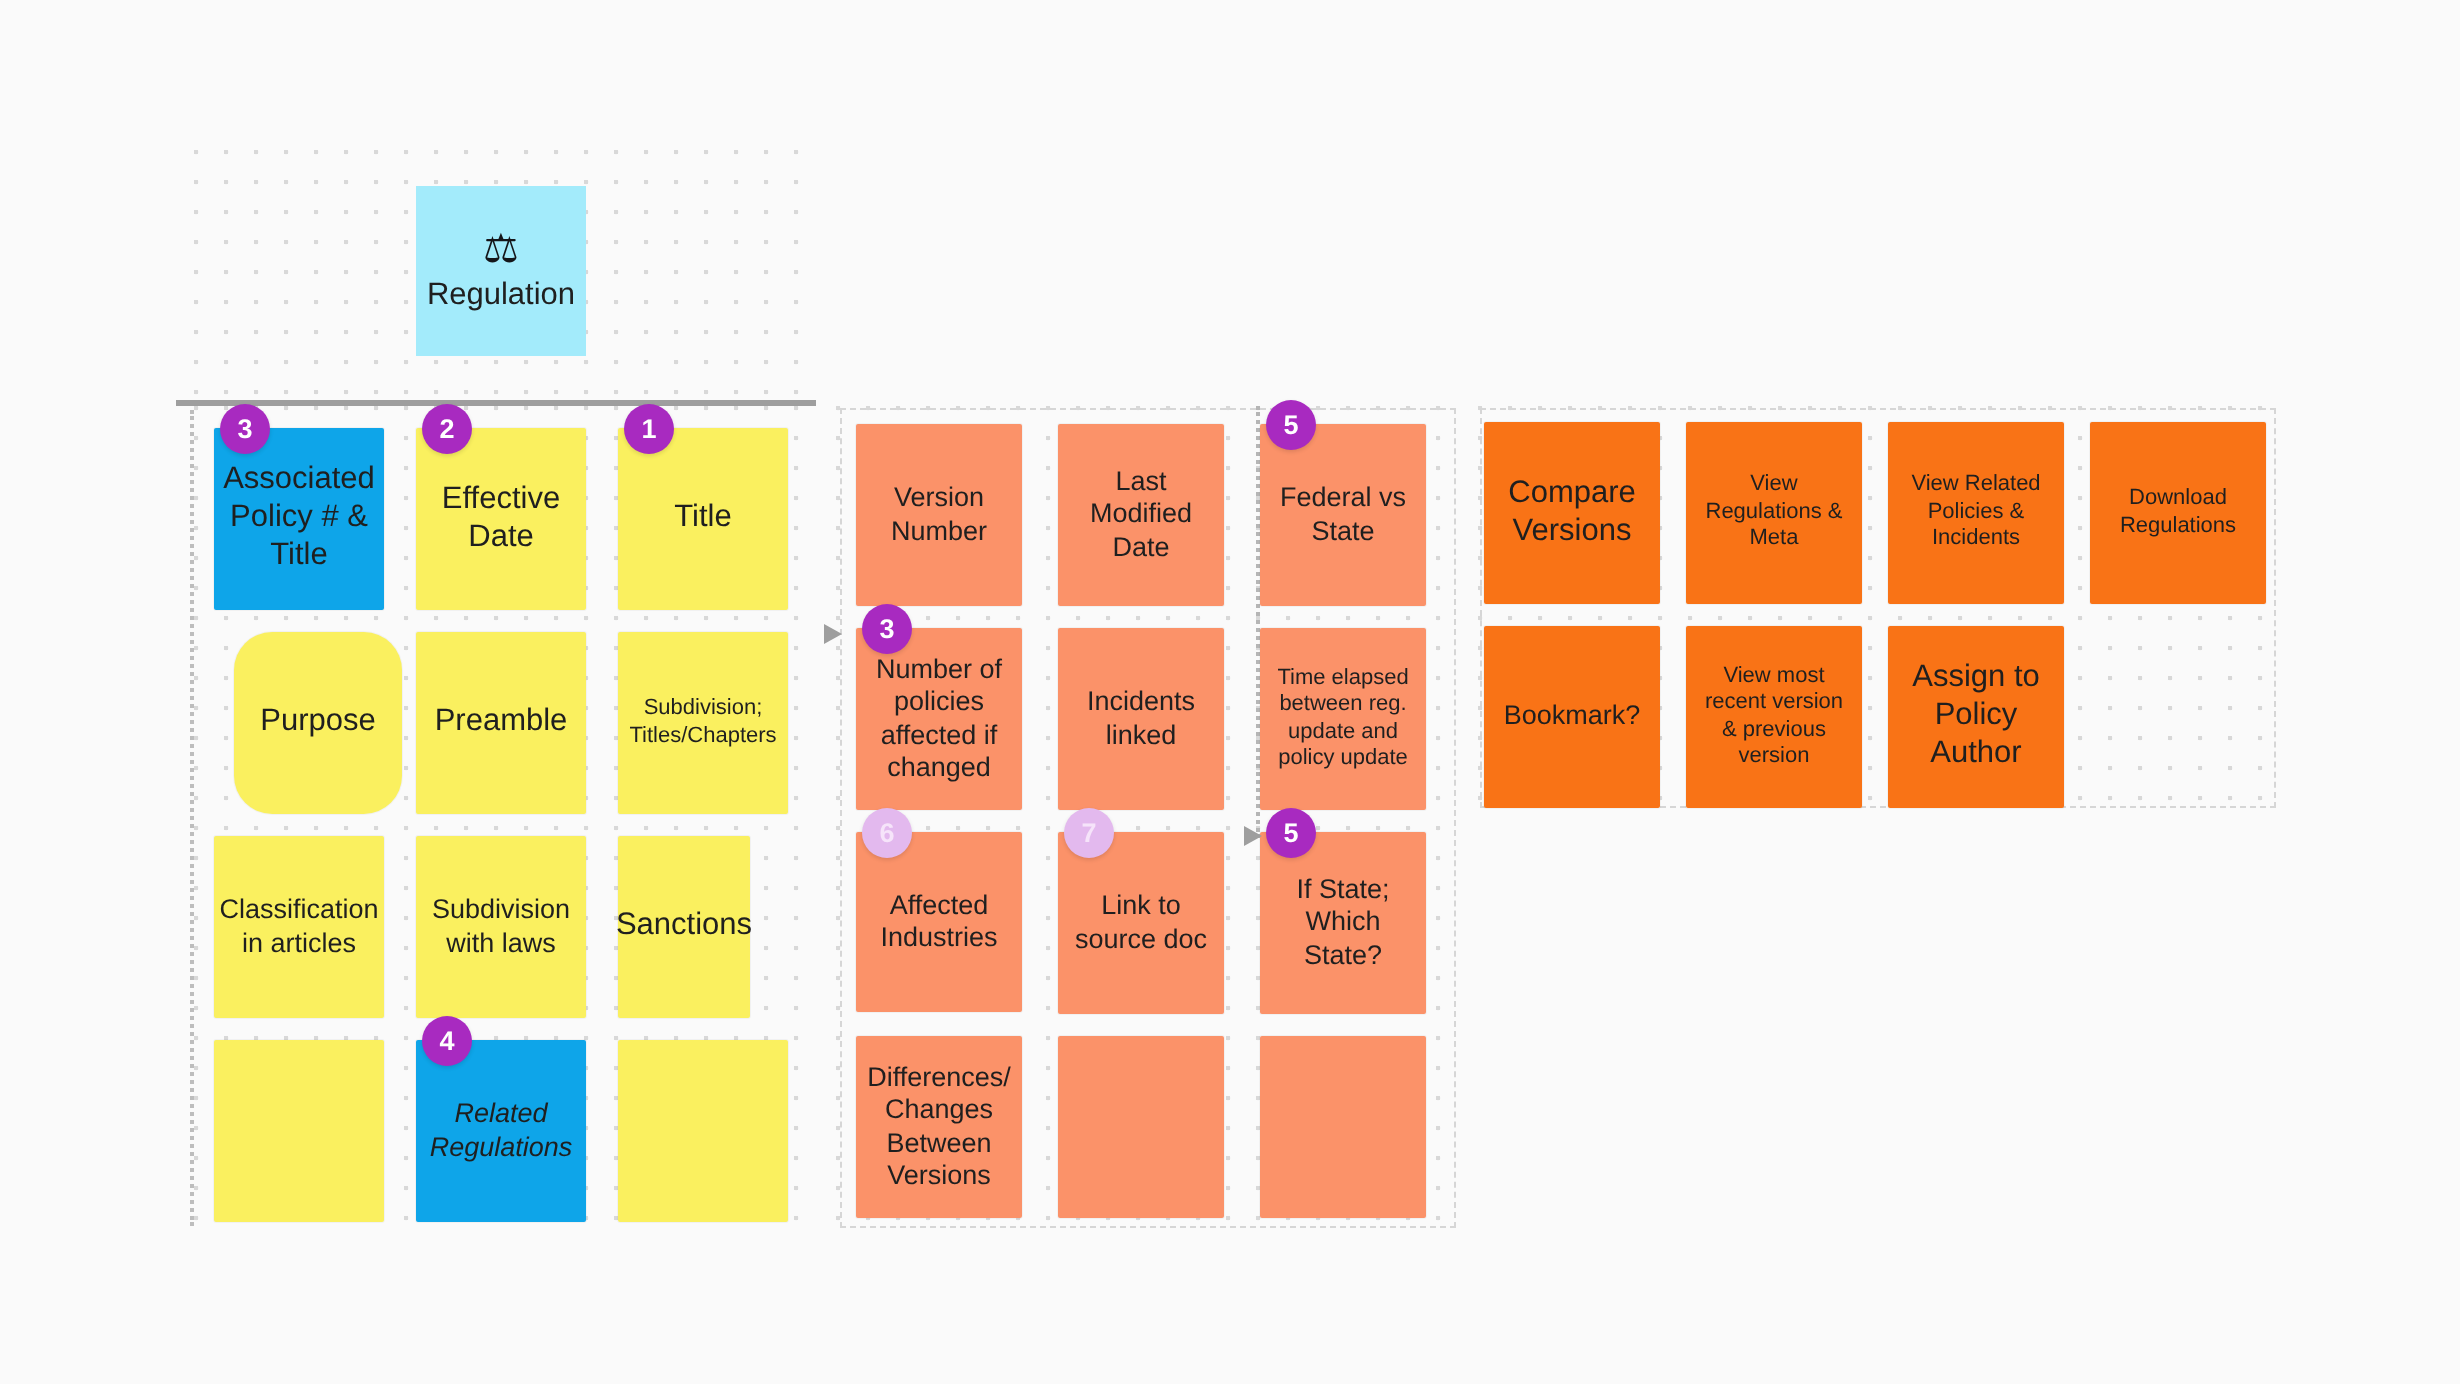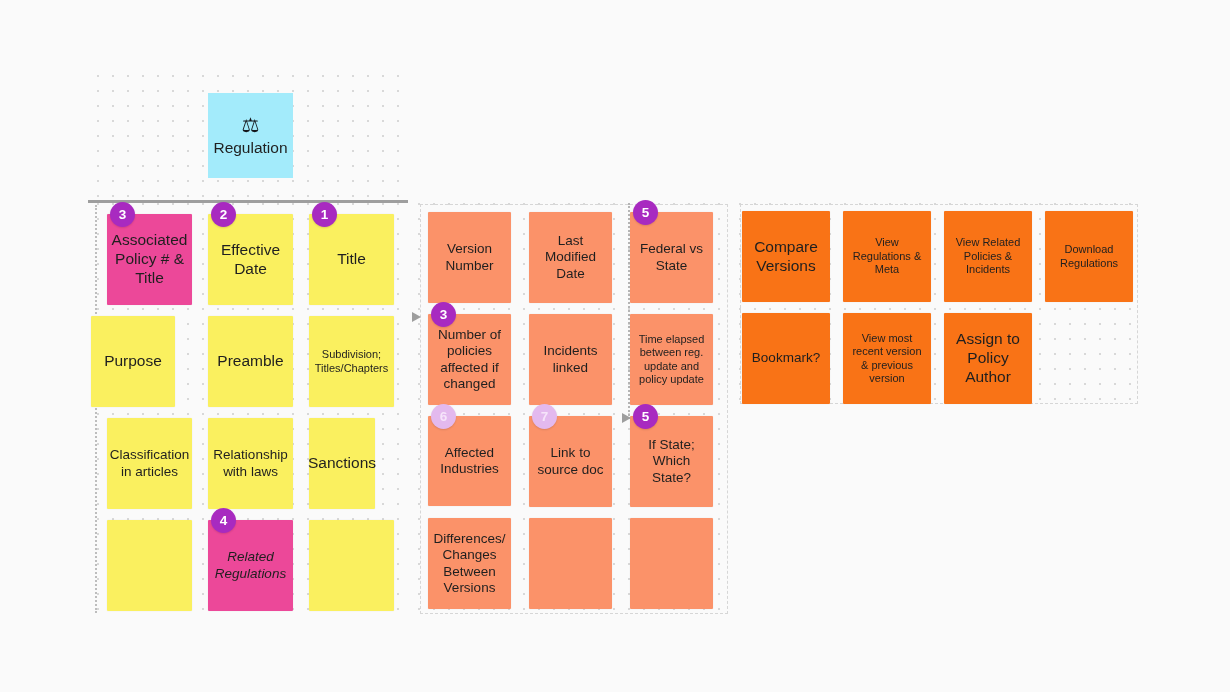--- a/index.html
+++ b/index.html
@@ -35,21 +35,21 @@
     text-align:center;
     color:#1f1f1f;
     line-height:1.22;
     padding:4px 6px;
     border-radius:1px;
     box-shadow:0 0 0 0.5px rgba(0,0,0,0.035);
     user-select:none;
   }
   .card span { display:block; }
   .c-yellow { background:#FAF05F; }
-  .c-cyan   { background:#ec4899; }
+  .c-cyan   { background:#0ea5e9; }
   .c-orange { background:#FB9269; }
   .c-green  { background:#f97316; }
 
   .fs-lg { font-size:15.5px; }
   .fs-md { font-size:13.5px; }
   .fs-sm { font-size:11px; }
 
   
   .badge {
     position:absolute;
@@ -144,34 +144,34 @@
       </div>
       <div class="badge" style="left: 110px; top: 202px;">3</div>
       <div class="card c-yellow fs-lg" style="left: 208px; top: 214px; width: 85px; height: 91px;">
         <span>Effective Date</span>
       </div>
       <div class="badge" style="left: 211px; top: 202px;">2</div>
       <div class="card c-yellow fs-lg" style="left: 309px; top: 214px; width: 85px; height: 91px;">
         <span>Title</span>
       </div>
       <div class="badge" style="left: 312px; top: 202px;">1</div>
-      <div class="card c-yellow fs-lg" style="left: 91px; top: 316px; width: 84px; height: 91px;">
+      <div class="card c-yellow fs-lg" style="left: 117px; top: 316px; width: 84px; height: 91px; border-radius: 19px;">
         <span>Purpose</span>
       </div>
       <div class="card c-yellow fs-lg" style="left: 208px; top: 316px; width: 85px; height: 91px;">
         <span>Preamble</span>
       </div>
       <div class="card c-yellow fs-sm" style="left: 309px; top: 316px; width: 85px; height: 91px;">
         <span>Subdivision; Titles/Chapters</span>
       </div>
       <div class="card c-yellow fs-md" style="left: 107px; top: 418px; width: 85px; height: 91px;">
         <span>Classification in articles</span>
       </div>
       <div class="card c-yellow fs-md" style="left: 208px; top: 418px; width: 85px; height: 91px;">
-        <span>Relationship with laws</span>
+        <span>Subdivision with laws</span>
       </div>
       <div class="card c-yellow fs-lg" style="left: 309px; top: 418px; width: 66px; height: 91px;">
         <span>Sanctions</span>
       </div>
       <div class="card c-yellow fs-lg" style="left: 107px; top: 520px; width: 85px; height: 91px;">
         <span></span>
       </div>
       <div class="card c-cyan fs-md" style="left: 208px; top: 520px; width: 85px; height: 91px; font-style: italic;">
         <span>Related Regulations</span>
       </div>

